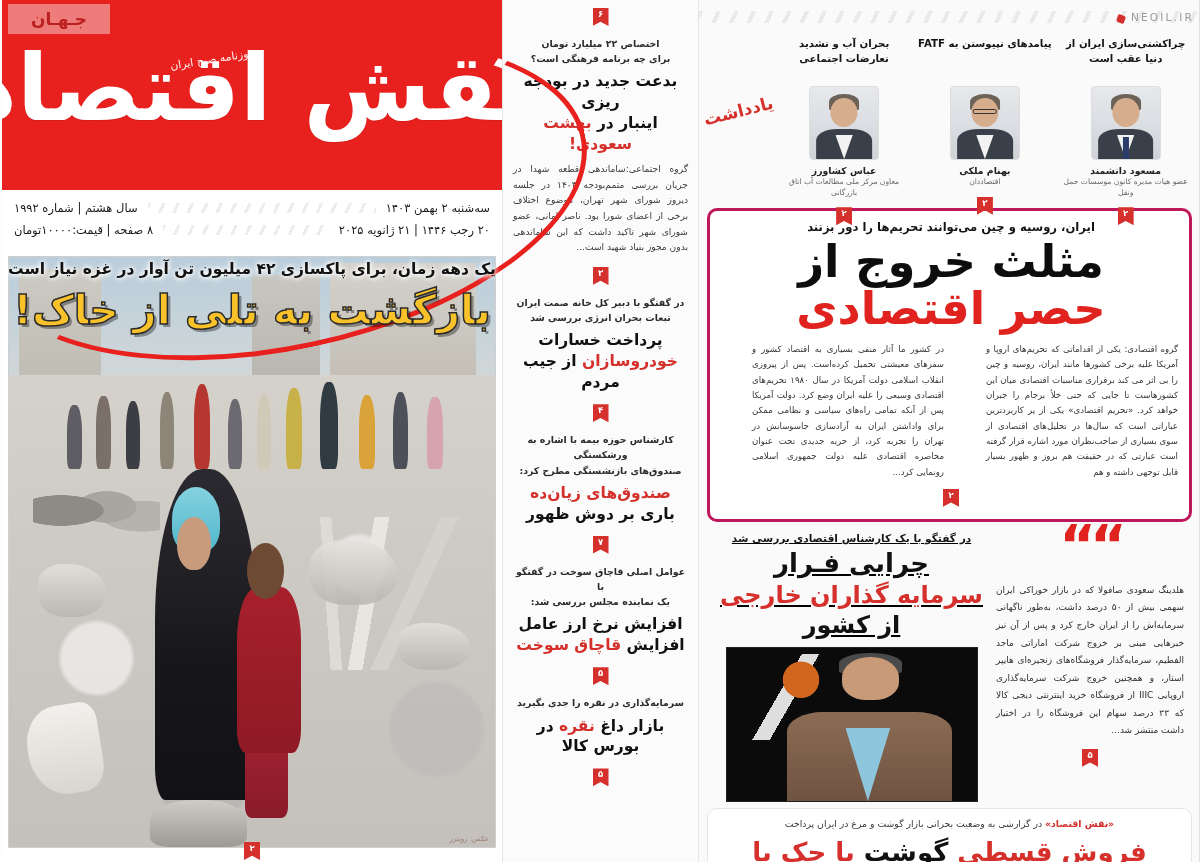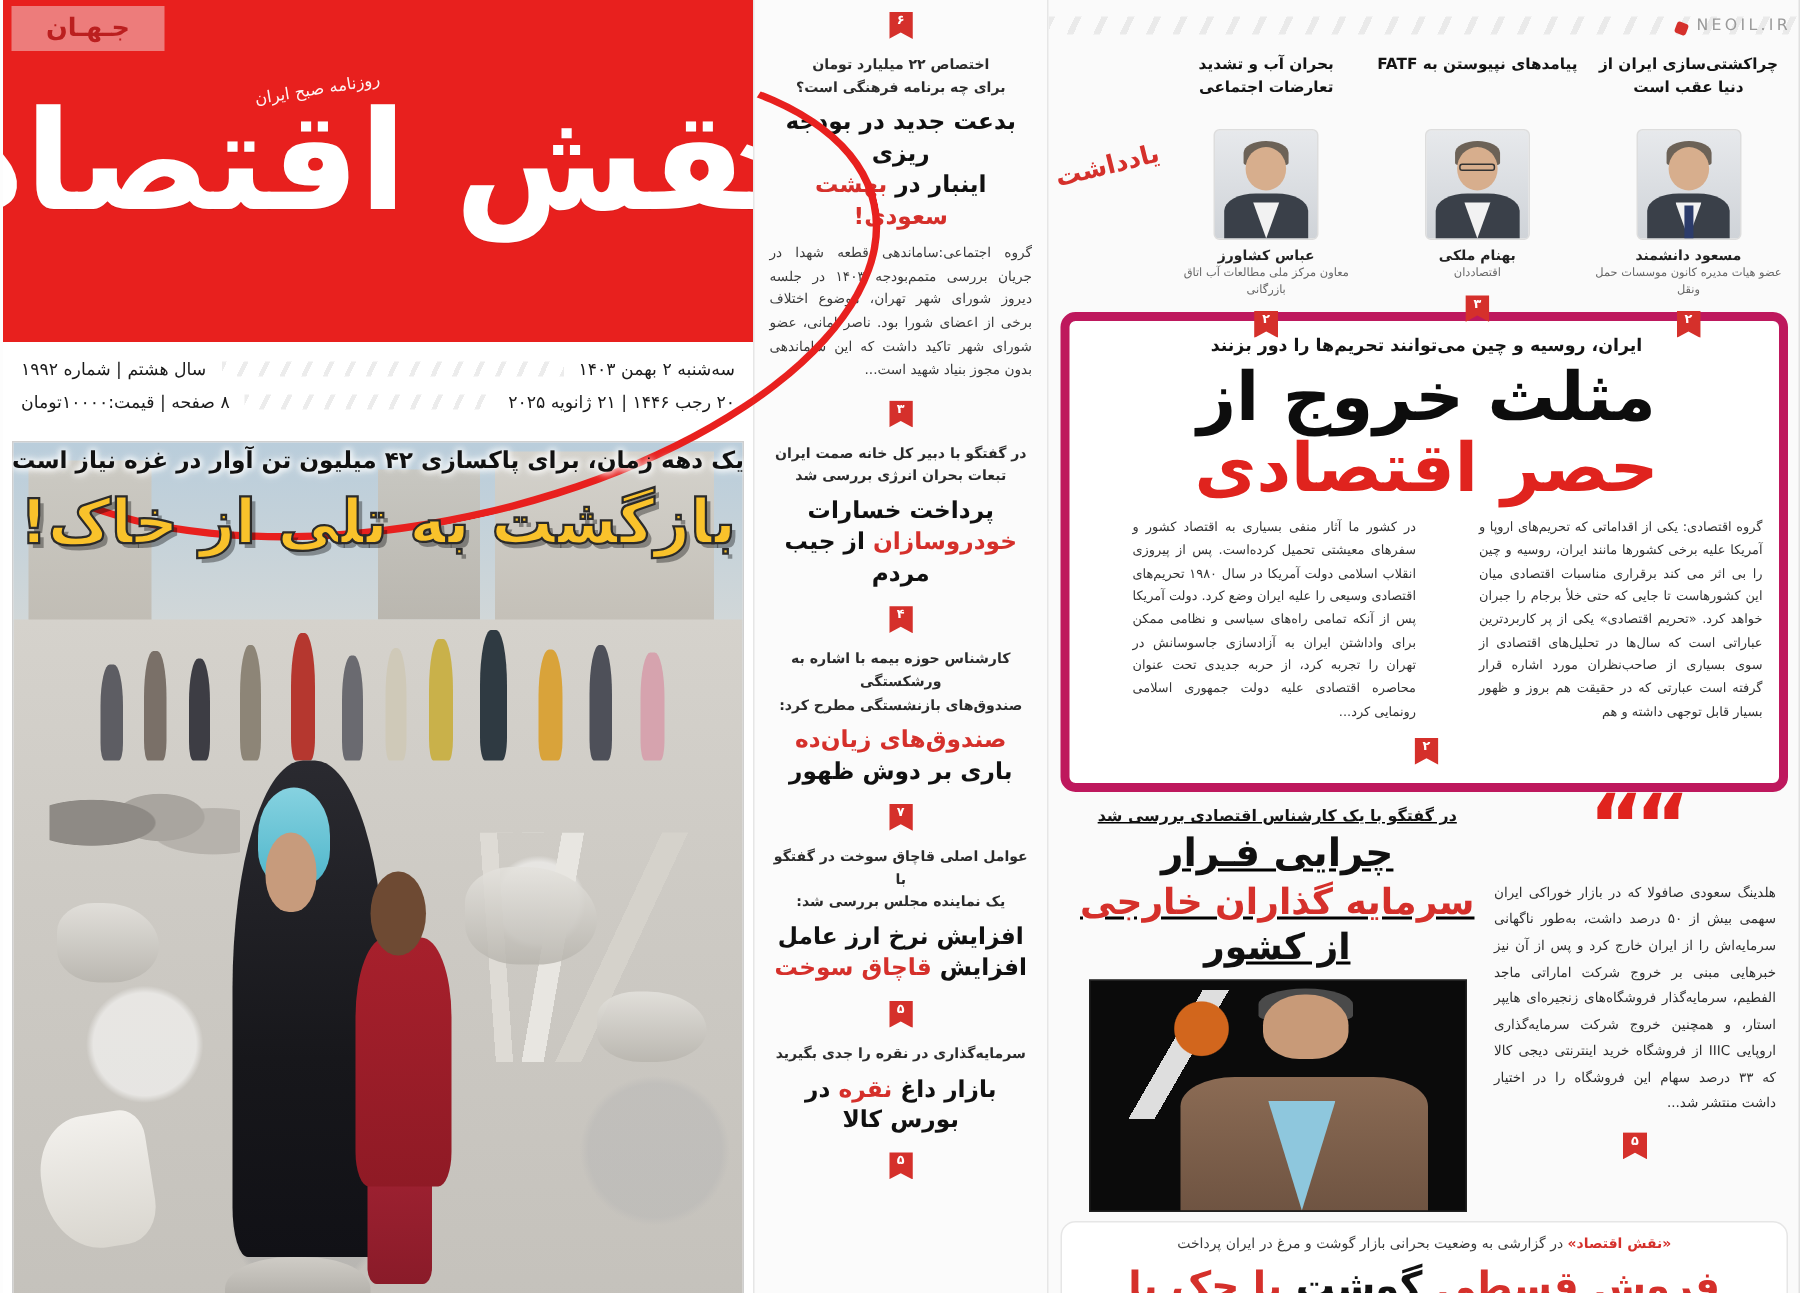--- a/index.html
+++ b/index.html
@@ -14,21 +14,21 @@
     display:flex; flex-direction:row;
   }
 
   
   .left-half{
     position:relative; width:500px; height:862px; flex:0 0 500px;
     background:#ffffff; order:2;
   }
 
   .masthead{
-    position:relative; width:500px; height:228px; background:#E8201E;
+    position:relative; width:500px; height:190px; background:#E8201E;
     overflow:hidden;
   }
   .masthead-logo{
     position:absolute; inset:0;
     display:flex; align-items:center; justify-content:center;
     color:#fff; font-size:92px; font-weight:bold;
     letter-spacing:-2px; direction:rtl; white-space:nowrap;
     padding-bottom:14px; text-shadow:0 1px 0 rgba(0,0,0,.07);
   }
   .masthead-sub{
@@ -260,21 +260,21 @@
     transform:translateX(-50%); background:#f2f2f2;
     clip-path:polygon(50% 100%,0 0,100% 0); }
   .ep-tie{ position:absolute; left:50%; bottom:0; width:9%; height:30%;
     transform:translateX(-50%); background:#2c3c6b; }
   .ep-glass{ position:absolute; left:50%; top:30%; width:36%; height:8%;
     transform:translateX(-50%); border:1.2px solid #333; border-radius:2px; }
   .expert-name{ font-size:9.3px; font-weight:bold; color:#222; margin-top:5px; }
   .expert-role{ font-size:7.6px; color:#666; line-height:1.4; margin-top:1px; }
 
   .lead-card{
-    margin:4px 8px 0 8px; background:#fff; border:6px solid #be185d;
+    margin:4px 8px 0 8px; background:#fff; border:3px solid #be185d;
     border-radius:10px; padding:9px 11px 8px 14px; direction:rtl;
   }
   .lead-kicker{
     text-align:center; font-size:11.6px; font-weight:bold; color:#151515;
     margin-bottom:4px;
   }
   .lead-h1{
     text-align:center; font-size:45px; font-weight:bold; color:#0d0d0d;
     line-height:1.08; letter-spacing:-1.5px;
   }

